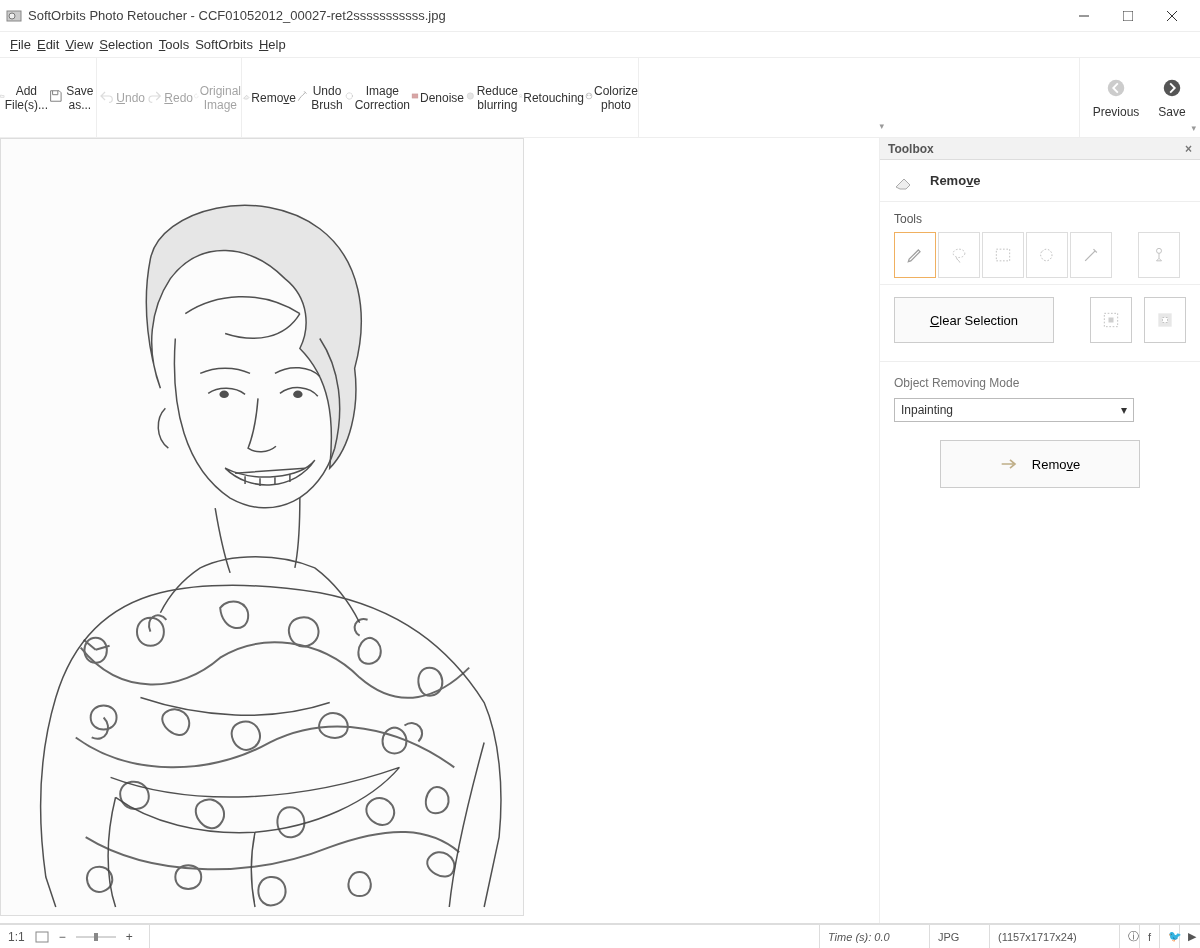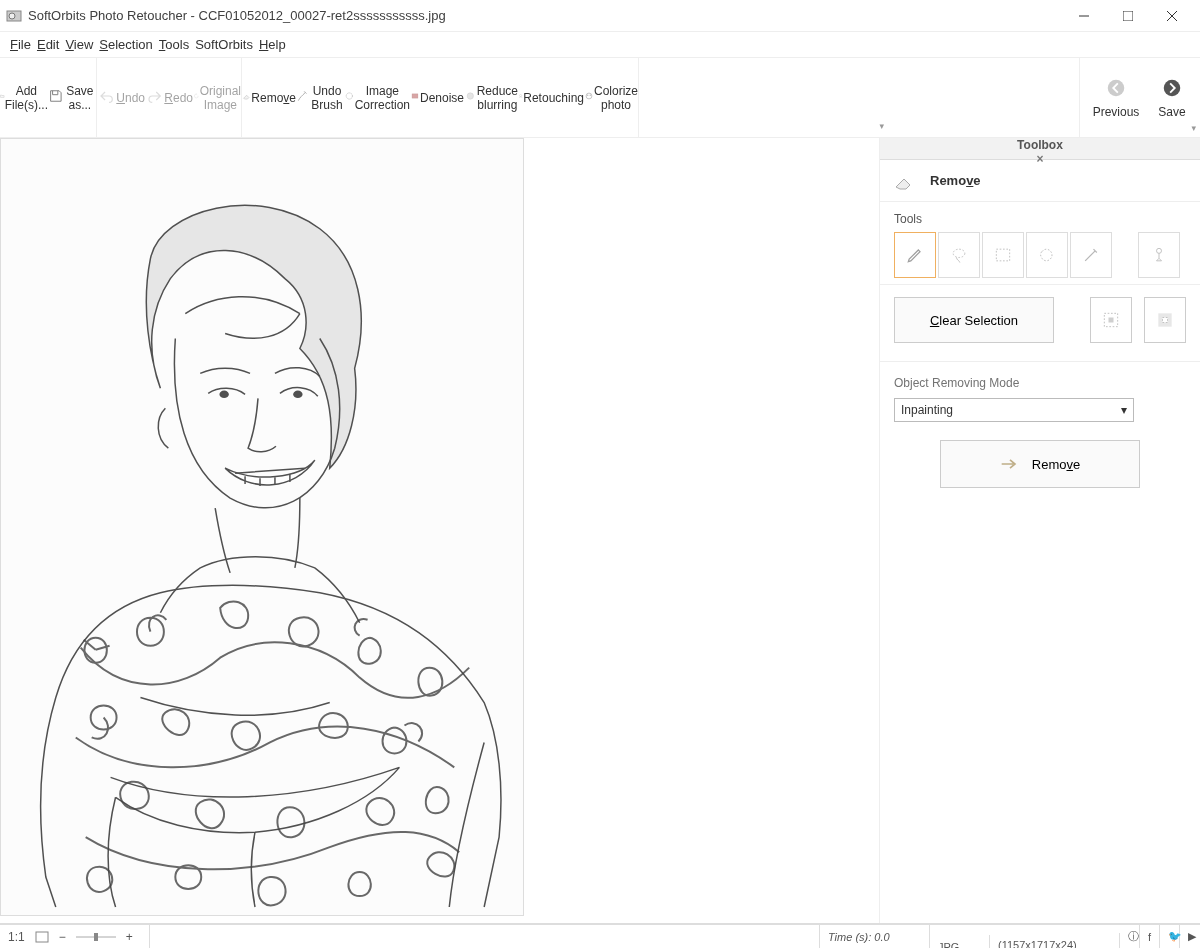--- a/index.html
+++ b/index.html
@@ -32,21 +32,21 @@
 .drop-arrow { position: absolute; right: 316px; bottom: 6px; font-size: 9px; color: #999; }
 .nav-drop { position: absolute; right: 4px; bottom: 4px; font-size: 9px; color: #999; }
 
 
 .main { flex: 1; display: flex; overflow: hidden; border-bottom: 1px solid #ddd; }
 .canvas-area { flex: 1; overflow: hidden; background: #fff; position: relative; border-right: 1px solid #eee; }
 .canvas-area .photo { position: absolute; top: 0; left: 0; width: 524px; height: 778px; border: 1px solid #ddd; }
 
 
 .toolbox { width: 320px; display: flex; flex-direction: column; background: #fff; }
-.toolbox-header { height: 22px; background: #f2f2f2; display: flex; align-items: center; padding: 0 8px; font-size: 12px; font-weight: bold; color: #555; border-bottom: 1px solid #ddd; flex-direction: column; }
+.toolbox-header { height: 22px; background: #f2f2f2; display: flex; align-items: center; padding: 0 8px; font-size: 12px; font-weight: bold; color: #555; border-bottom: 1px solid #ddd; }
 .toolbox-header .spacer2 { flex: 1; }
 .toolbox-header .close { cursor: default; color: #777; }
 .remove-head { height: 42px; display: flex; align-items: center; gap: 14px; padding: 0 12px; border-bottom: 1px solid #eee; }
 .remove-head .ricon { width: 24px; height: 24px; }
 .remove-head .rlabel { font-weight: bold; font-size: 13px; }
 
 .tools-sec { padding: 10px 14px 6px; border-bottom: 1px solid #eee; }
 .tools-sec .sec-label { font-size: 12px; color: #555; margin-bottom: 6px; }
 .tool-tiles { display: flex; gap: 2px; }
 .tile { width: 42px; height: 46px; border: 1px solid #ddd; display: flex; align-items: center; justify-content: center; }
@@ -67,21 +67,21 @@
 .sqbtn { width: 42px; height: 46px; border: 1px solid #ccc; display: flex; align-items: center; justify-content: center; margin-left: auto; }
 
 .mode-sec { padding: 14px 14px; }
 .mode-sec .sec-label { font-size: 12px; color: #737373; margin-bottom: 8px; }
 .mode-select { width: 240px; height: 24px; border: 1px solid #bbb; display: flex; align-items: center; padding: 0 6px; font-size: 12px; justify-content: space-between; }
 
 .big-remove { margin: 18px auto 0; width: 200px; height: 48px; border: 1px solid #ccc; background: #fafafa; display:flex; align-items:center; justify-content:center; gap:12px; font-size:13px;}
 .big-remove .arrow { width: 20px; height:14px; }
 
 
-.statusbar { height: 24px; border-top: 1px solid #ddd; display: flex; align-items: center; font-size: 11px; }
+.statusbar { height: 24px; border-top: 1px solid #ddd; display: flex; align-items: flex-end; font-size: 11px; }
 .statusbar .cell { border-right: 1px solid #ddd; height: 100%; display: flex; align-items: center; padding: 0 8px; color: #555; }
 .statusbar .zoomctl { display:flex; align-items:center; gap:10px; font-size:12px; }
 .statusbar .flex { flex:1; }
 .statusbar .social { width: 20px; text-align:center; }
 </style>
 </head>
 <body>
 
 <div class="titlebar">
   <svg class="app-icon" viewBox="0 0 16 16">

